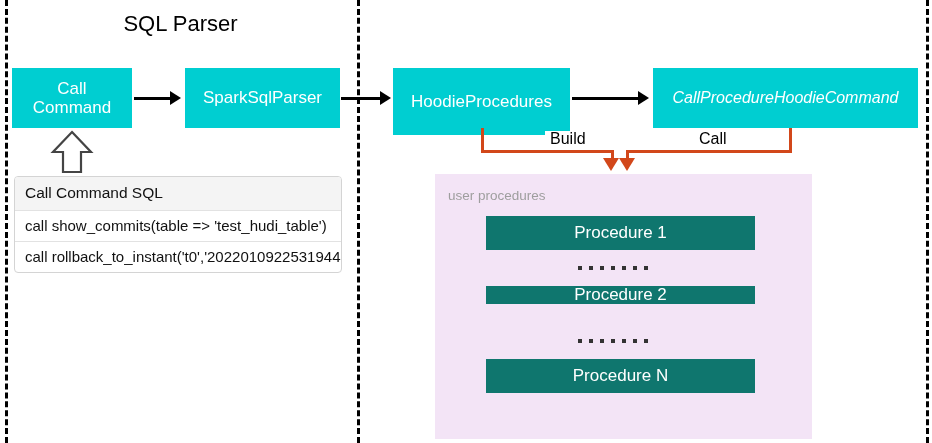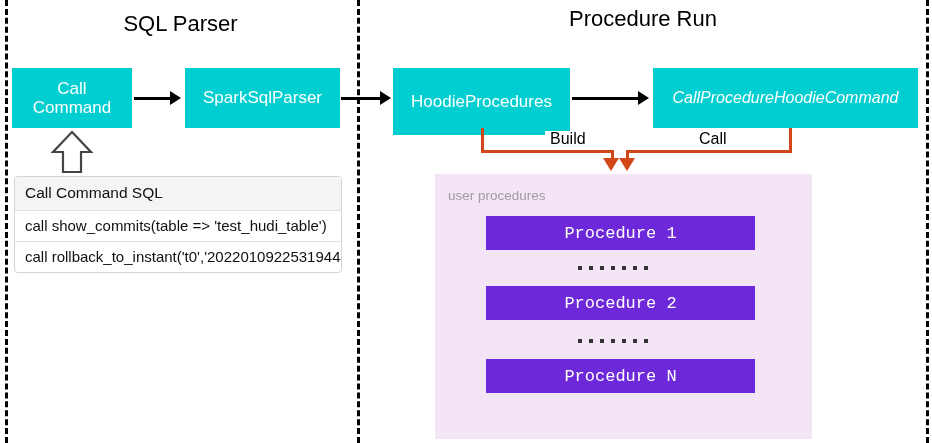--- a/index.html
+++ b/index.html
@@ -132,28 +132,27 @@
   }
   .proc-panel-label {
     position: absolute;
     font-size: 13.5px;
     color: #9e9e9e;
     white-space: nowrap;
     line-height: 1;
   }
   .proc-box {
     position: absolute;
-    background: #6d28d9;
+    background: #0f766e;
     color: #ffffff;
     display: flex;
     align-items: center;
     justify-content: center;
     font-size: 17px;
     box-sizing: border-box;
-    font-family: Liberation Mono, monospace;
   }
   .dots {
     position: absolute;
     display: flex;
     gap: 7px;
     align-items: center;
   }
   .dots i {
     display: block;
     width: 4px;
@@ -165,21 +164,20 @@
 </head>
 <body>
 
 <div id="canvas">
 
   <div class="vdash" style="left:5px;"></div>
   <div class="vdash" style="left:357px;"></div>
   <div class="vdash" style="left:926px;"></div>
 
   <div class="section-title" style="left:8px; top:13px; width:345px;">SQL Parser</div>
-  <div class="section-title" style="left:362px; top:8px; width:562px;">Procedure Run</div>
 
   <div class="node" style="left:12px; top:68px; width:120px; height:60px;">Call
 Command</div>
 
   <div class="arrow-line" style="left:134px; top:97px; width:36px;"></div>
   <div class="arrow-head-right" style="left:170px; top:91px;"></div>
 
   <div class="node" style="left:185px; top:68px; width:155px; height:60px;">SparkSqlParser</div>
 
   <div class="arrow-line" style="left:341px; top:97px; width:38px;"></div>
@@ -226,21 +224,21 @@
   <div class="dots" style="left:578px; top:266px;">
     <i></i>
       <i></i>
       <i></i>
       <i></i>
       <i></i>
       <i></i>
       <i></i>
   </div>
 
-  <div class="proc-box" style="left:486px; top:286px; width:269px; height:34px;">Procedure 2</div>
+  <div class="proc-box" style="left:486px; top:286px; width:269px; height:18px;">Procedure 2</div>
 
   <div class="dots" style="left:578px; top:339px;">
     <i></i>
       <i></i>
       <i></i>
       <i></i>
       <i></i>
       <i></i>
       <i></i>
   </div>

